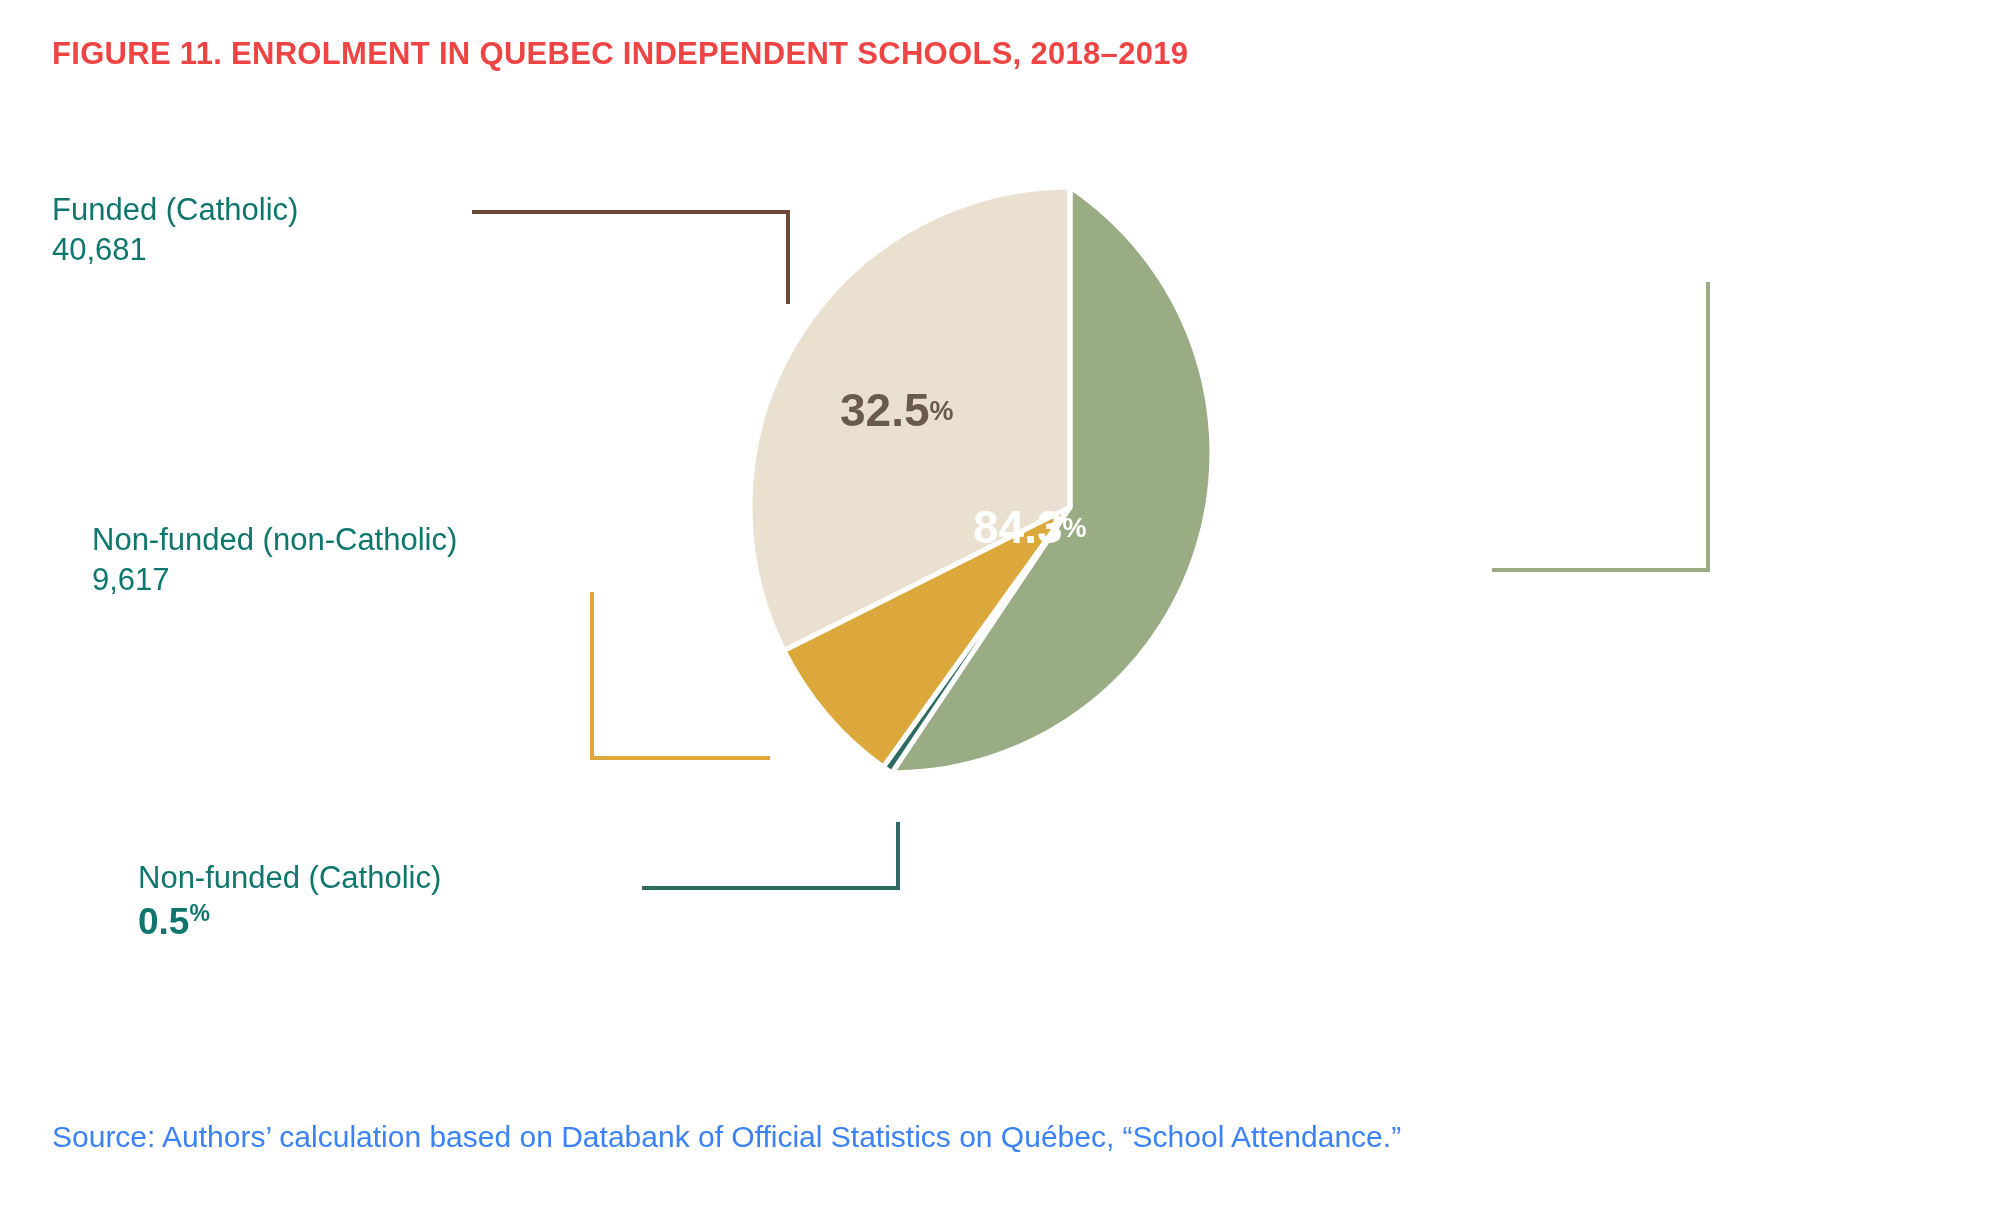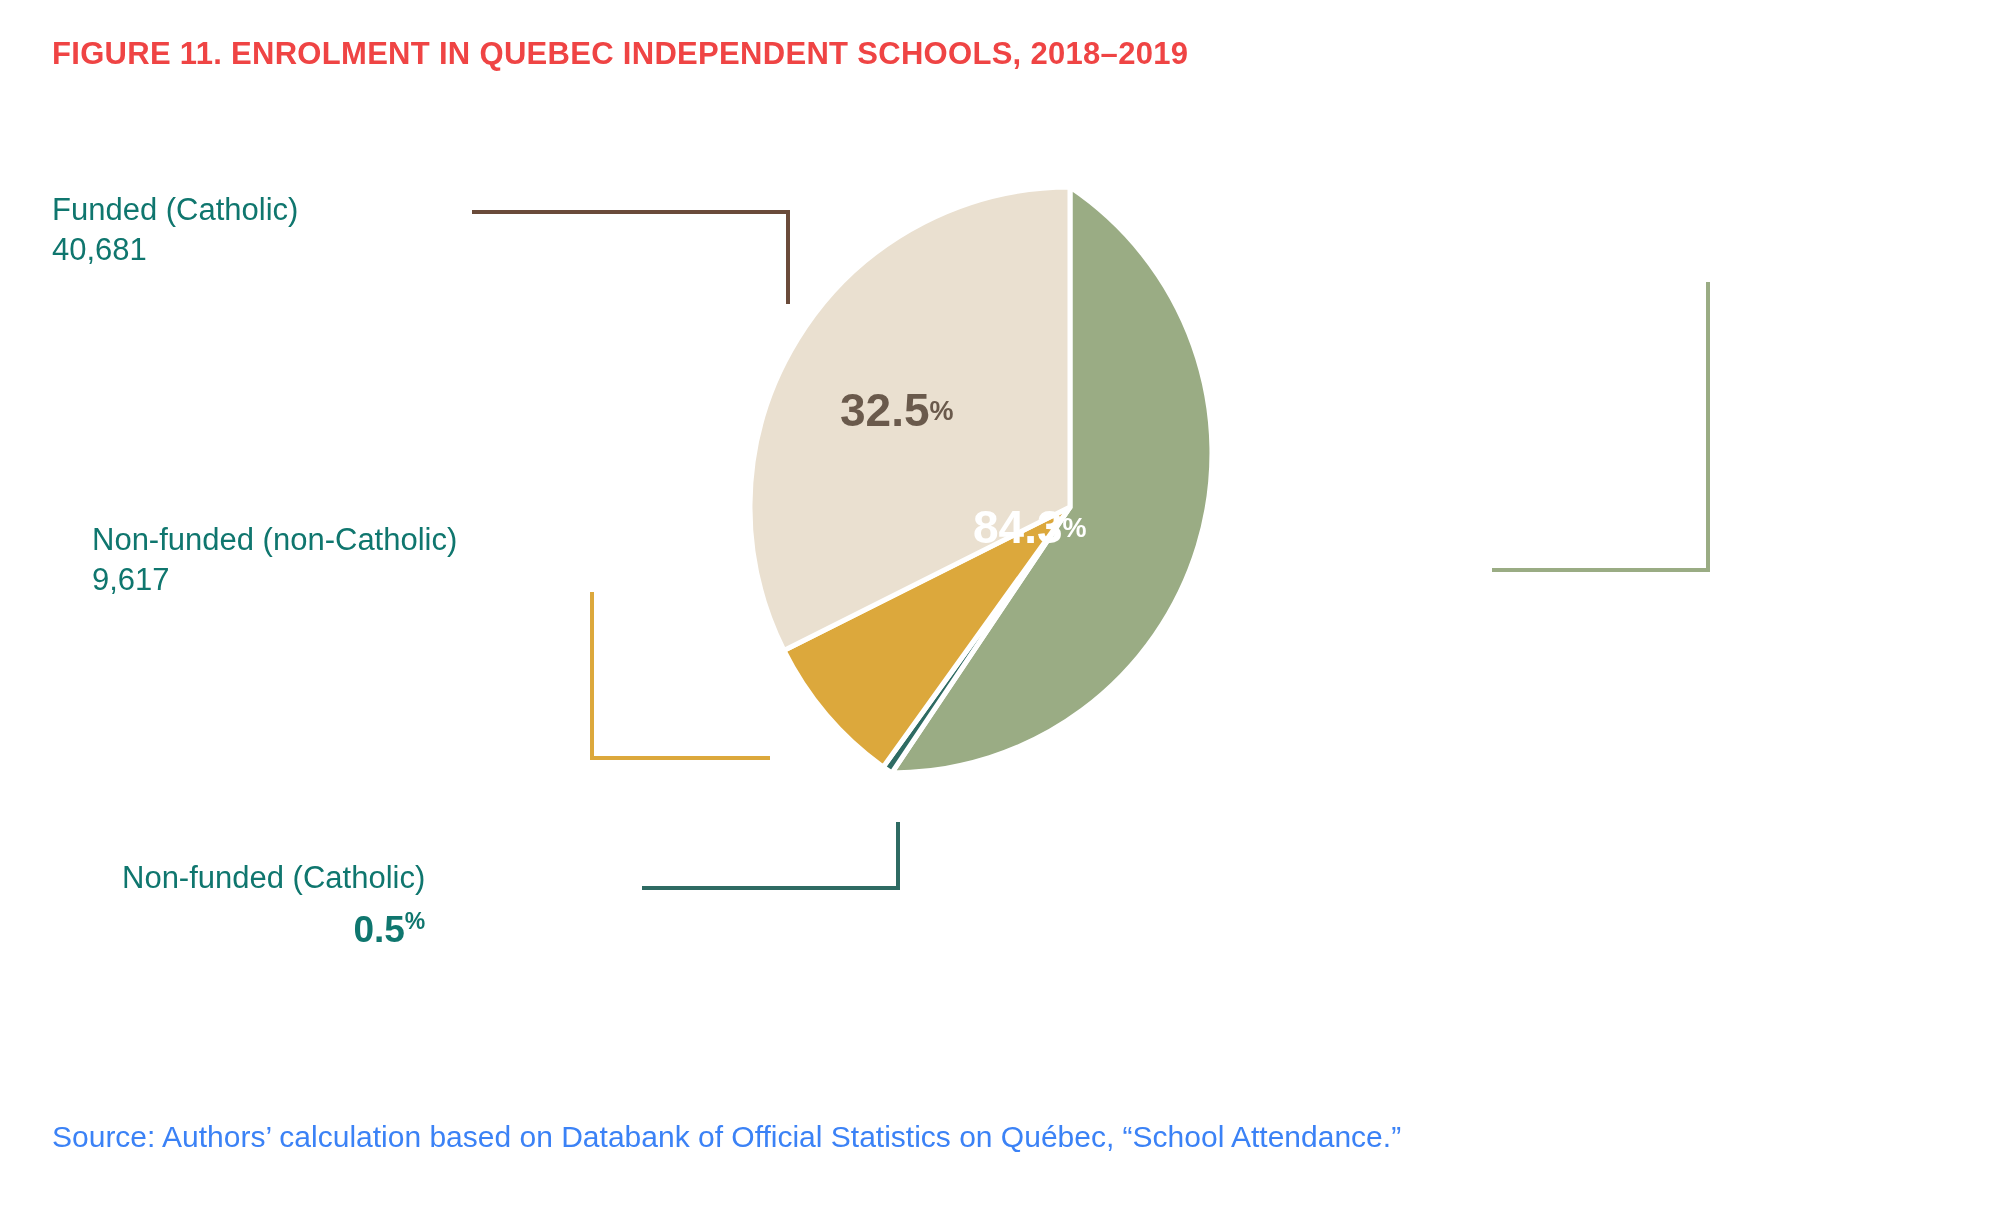--- a/index.html
+++ b/index.html
@@ -75,27 +75,27 @@
     font-size: 31px;
     line-height: 1.28;
     color: #0f766e;
     white-space: nowrap;
   }
   .callout .val { display: block; }
 
   #label-funded-catholic { left: 52px; top: 190px; }
   #label-funded-noncatholic { left: 1452px; top: 190px; }
   #label-nonfunded-noncatholic { left: 92px; top: 520px; }
-  #label-nonfunded-catholic { left: 122px; top: 858px; text-align: right; }
+  #label-nonfunded-catholic { left: 138px; top: 858px; }
 
   #label-nonfunded-catholic .pct {
     display: block;
     font-weight: bold;
     font-size: 37px;
-    margin-top: 8px;
+    margin-top: 0;
   }
   #label-nonfunded-catholic .pct .sym {
     font-size: 23px;
     vertical-align: super;
   }
 
   
   .leader {
     position: absolute;
   }

